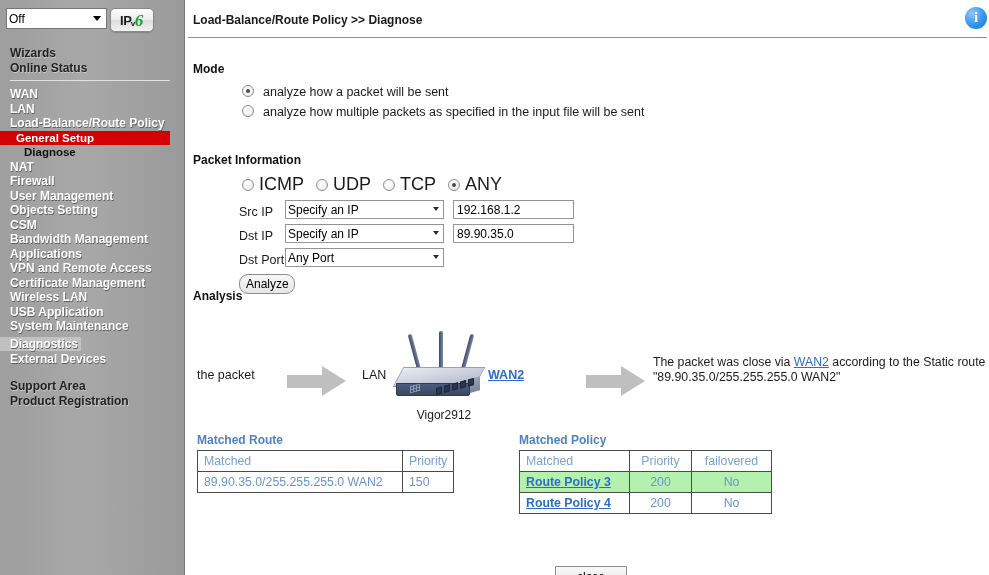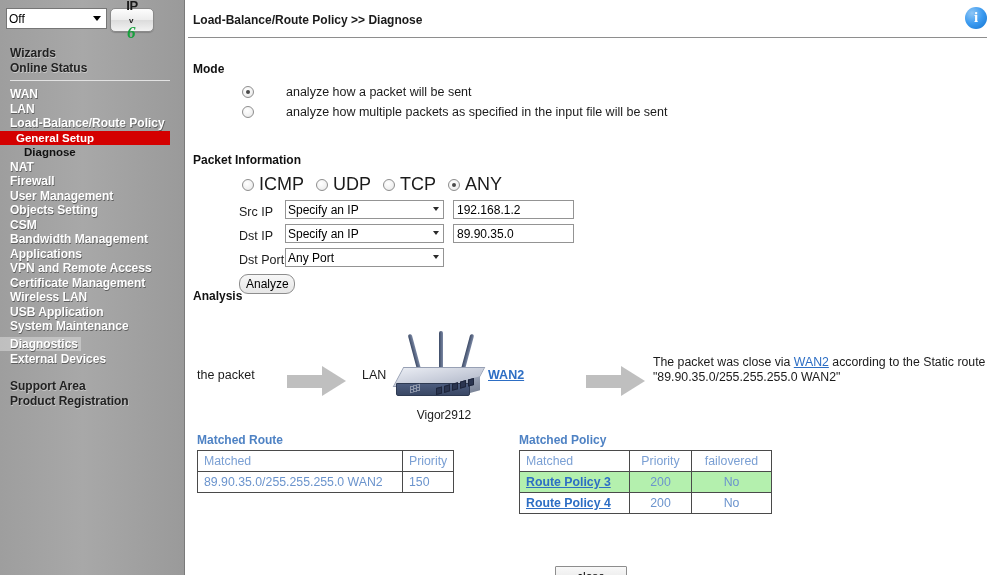--- a/index.html
+++ b/index.html
@@ -65,21 +65,20 @@
     border-radius: 5px;
     background: linear-gradient(to bottom, #fdfdfd 0%, #ededed 48%, #dcdcdc 52%, #f2f2f2 100%);
     display: flex;
     align-items: center;
     justify-content: center;
     font-size: 13px;
     font-weight: bold;
     color: #1a1a1a;
     letter-spacing: -0.3px;
     box-shadow: 0 1px 1px rgba(0,0,0,0.18);
-    flex-direction: column;
   }
   .ipv6-btn .v { font-size: 8px; position: relative; top: 3px; left: -1px; }
   .ipv6-btn .six {
     color: #16a03c;
     font-size: 17px;
     font-style: italic;
     font-weight: bold;
     font-family: "Liberation Serif", serif;
     position: relative; top: 1px; left: -1px;
   }
@@ -167,26 +166,24 @@
   .section-title {
     font-size: 12px;
     font-weight: bold;
     color: #111;
     margin: 0;
   }
 
   .mode-block { position: absolute; left: 7px; top: 62px; }
   .radio-row {
     display: flex;
-    align-items: center;
     margin-top: 6px;
     padding-left: 49px;
     font-size: 12.5px;
     color: #1b1b1b;
-    gap: 23px;
   }
   .radio-row.first { margin-top: 9px; }
 
   .radio {
     width: 12px; height: 12px;
     border-radius: 50%;
     border: 1px solid #8e8e8e;
     background: radial-gradient(circle at 40% 35%, #ffffff 0%, #f1f1f1 60%, #dcdcdc 100%);
     margin-right: 9px;
     position: relative;

